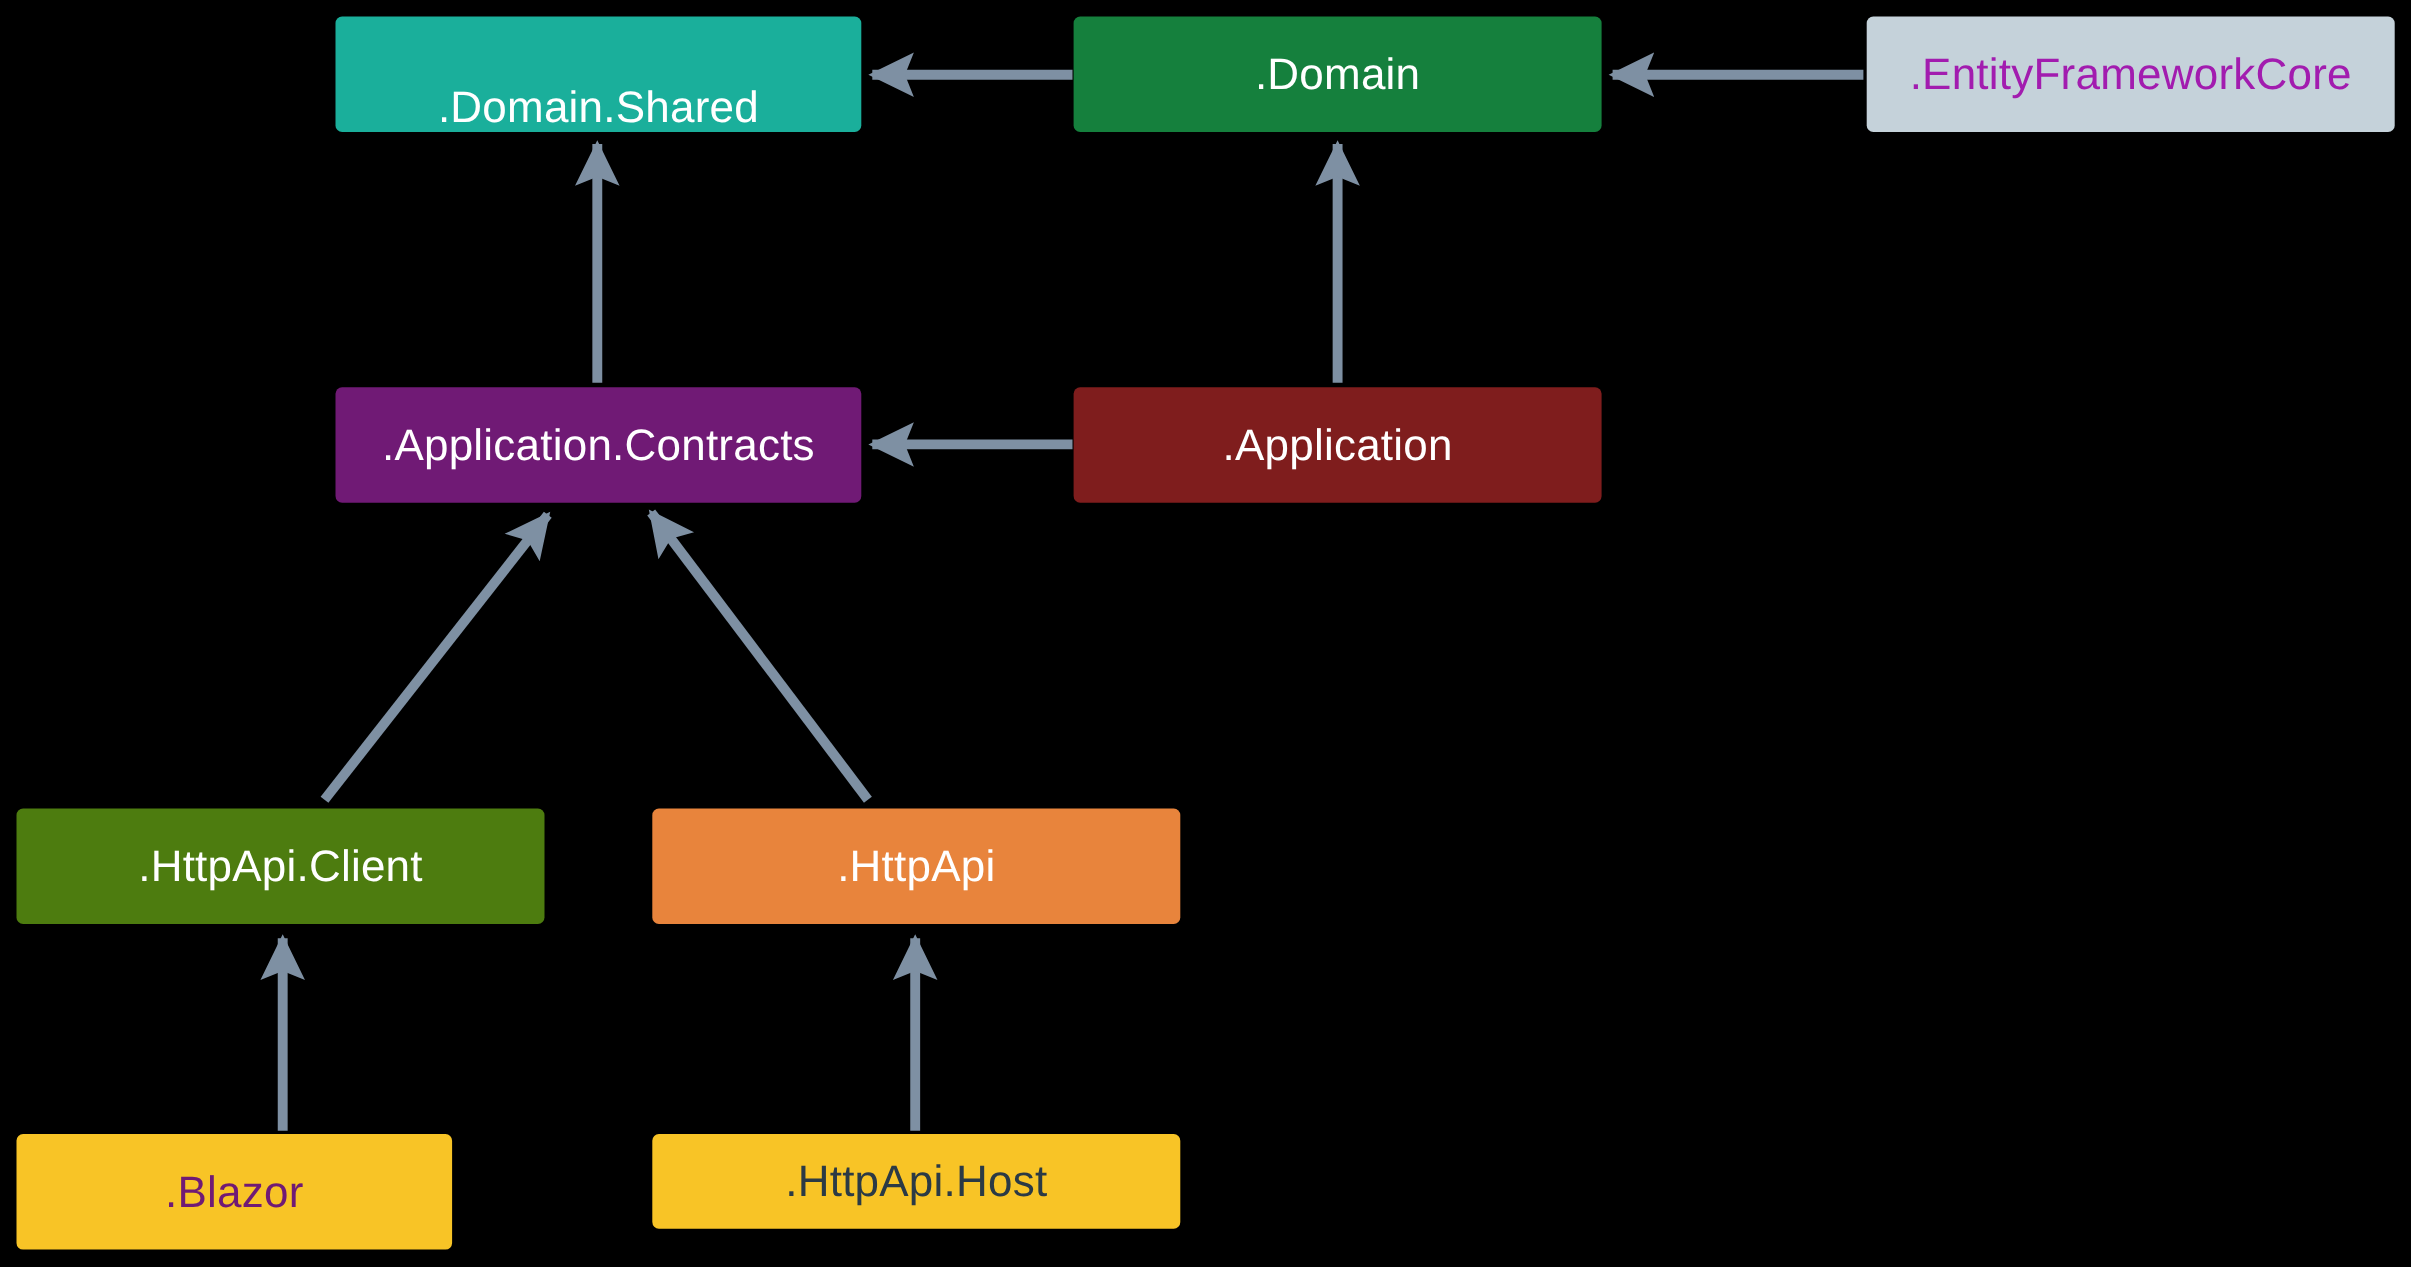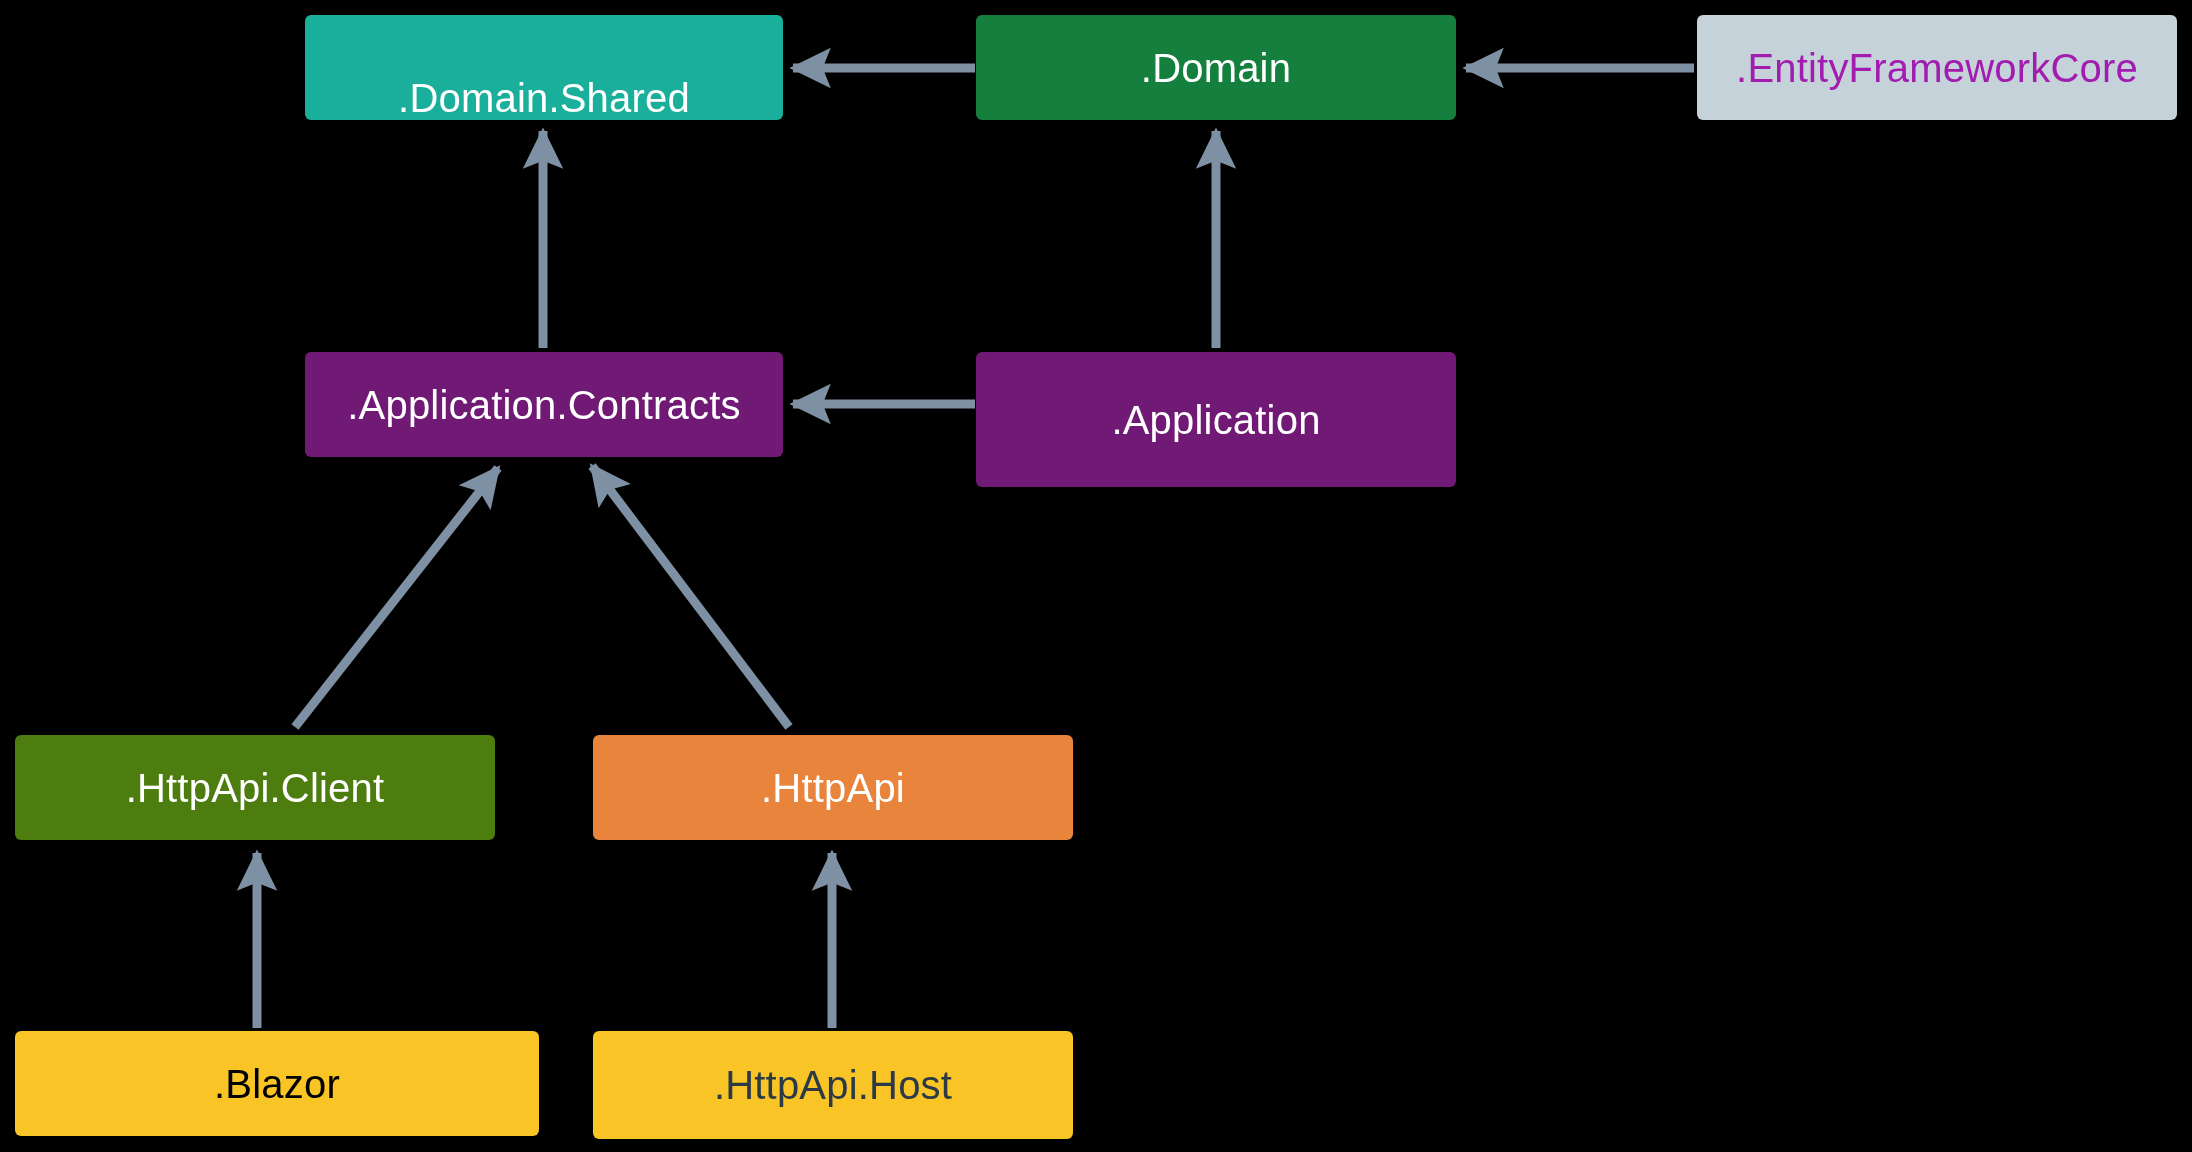--- a/index.html
+++ b/index.html
@@ -76,30 +76,30 @@
       </div>
       <div class="node-box" style="left: 976px; top: 15px; width: 480px; height: 105px; background: #15803d; color: rgb(255, 255, 255);">
         <span class="node-label">.Domain</span>
       </div>
       <div class="node-box" style="left: 1697px; top: 15px; width: 480px; height: 105px; background: rgb(197, 210, 218); color: #a21caf;">
         <span class="node-label">.EntityFrameworkCore</span>
       </div>
       <div class="node-box" style="left: 305px; top: 352px; width: 478px; height: 105px; background: #701a75; color: rgb(255, 255, 255);">
         <span class="node-label">.Application.Contracts</span>
       </div>
-      <div class="node-box" style="left: 976px; top: 352px; width: 480px; height: 135px; background: #701a75; color: rgb(255, 255, 255);">
+      <div class="node-box" style="left: 976px; top: 352px; width: 480px; height: 105px; background: #7f1d1d; color: rgb(255, 255, 255);">
         <span class="node-label">.Application</span>
       </div>
       <div class="node-box" style="left: 15px; top: 735px; width: 480px; height: 105px; background: #4d7c0f; color: rgb(255, 255, 255);">
         <span class="node-label">.HttpApi.Client</span>
       </div>
       <div class="node-box" style="left: 593px; top: 735px; width: 480px; height: 105px; background: rgb(232, 132, 60); color: rgb(255, 255, 255); text-align: center;">
         <span class="node-label">.HttpApi</span>
       </div>
-      <div class="node-box" style="left: 15px; top: 1031px; width: 524px; height: 105px; background: rgb(248, 196, 38); color: #000000;">
+      <div class="node-box" style="left: 15px; top: 1031px; width: 396px; height: 105px; background: rgb(248, 196, 38); color: #701a75;">
         <span class="node-label">.Blazor</span>
       </div>
-      <div class="node-box" style="left: 593px; top: 1031px; width: 480px; height: 108px; background: rgb(248, 196, 38); color: rgb(43, 58, 69);">
+      <div class="node-box" style="left: 593px; top: 1031px; width: 480px; height: 86px; background: rgb(248, 196, 38); color: rgb(43, 58, 69);">
         <span class="node-label">.HttpApi.Host</span>
       </div>
     </div>
 
 </div>
 
 </body></html>

